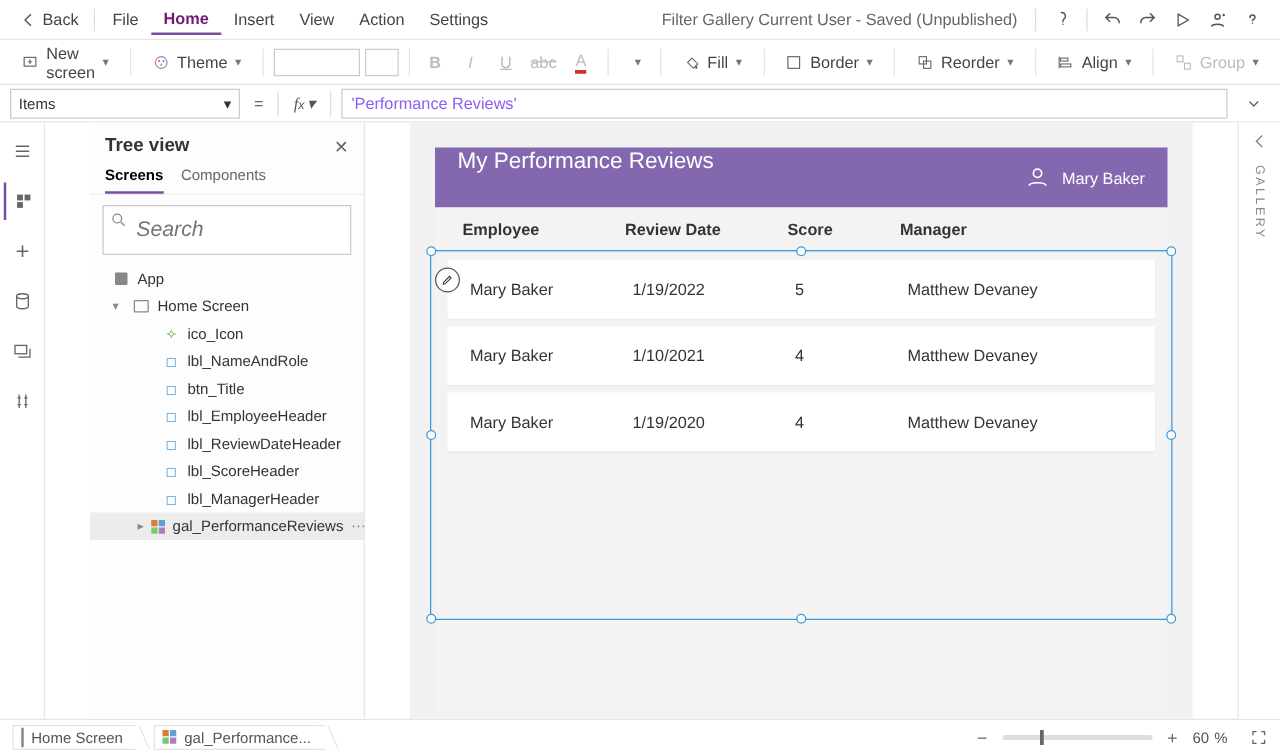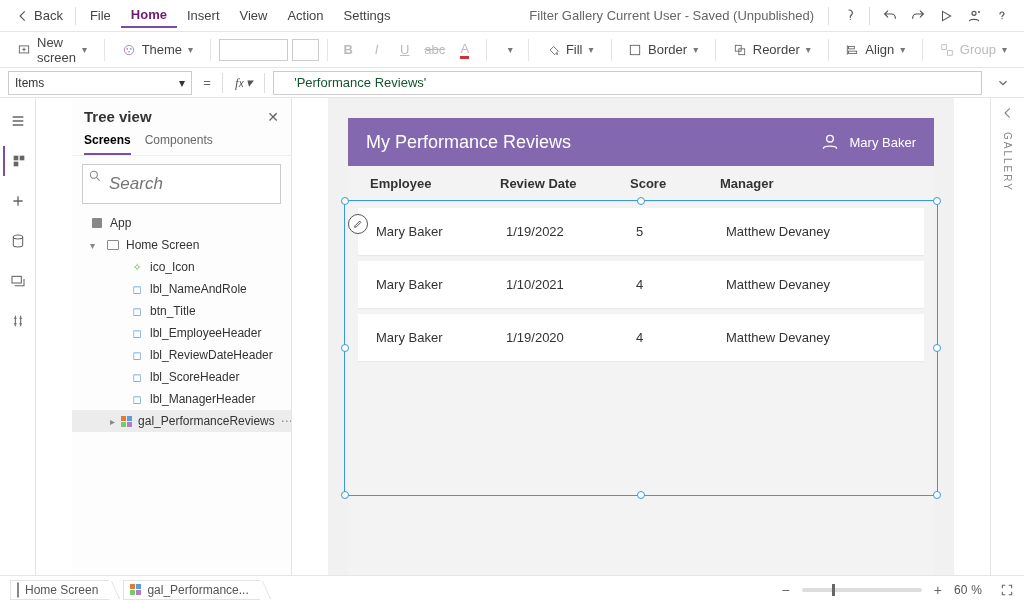--- a/index.html
+++ b/index.html
@@ -24,21 +24,21 @@
   .ribbon .caret { font-size:10px; color:#777; }
   .ribbon .rbtn.disabled { color:#bbb; }
   .ribbon .fmt { width:26px; justify-content:center; }
 
   
   .formula-row { display:flex; align-items:center; height:30px; border-bottom:1px solid #e5e5e5; padding:0 8px; gap:8px; }
   .prop-dd { width:184px; height:24px; border:1px solid #ccc; display:flex; align-items:center; justify-content:space-between; padding:0 6px; font-size:12px; background:#fff; cursor:pointer; }
   .eq { color:#666; width:14px; text-align:center; }
   .fx { font-style:italic; font-family: "Segoe UI", serif; color:#555; padding:0 4px; }
   .fx-sep { width:1px; height:20px; background:#ddd; }
-  .formula-input { flex:1; height:24px; border:1px solid #ccc; background:#fff; padding:0 20px; font-family: Consolas, monospace; font-size:13px; color:#14532d; display:flex; align-items:center; }
+  .formula-input { flex:1; height:24px; border:1px solid #ccc; background:#fff; padding:0 7px; font-family: Consolas, monospace; font-size:13px; color:#8b5cf6; display:flex; align-items:center; }
   .formula-expand { width:26px; display:flex; align-items:center; justify-content:center; cursor:pointer; color:#666; }
 
   
   .main { display:flex; height:calc(603px - 32px - 36px - 30px - 28px);gap:36px; }
   .leftrail { width:36px; border-right:1px solid #e5e5e5; display:flex; flex-direction:column; align-items:center; padding-top:8px; gap:10px; }
   .leftrail .railbtn { width:30px; height:30px; display:flex; align-items:center; justify-content:center; cursor:pointer; color:#555; }
   .leftrail .railbtn.active { border-left:2px solid #7b4ca0; }
 
   
   .tree-panel { width:220px; border-right:1px solid #e5e5e5; background:#fdfdfd; display:flex; flex-direction:column; }
@@ -64,21 +64,21 @@
   .ico-screen { border:1px solid #888; border-radius:1px; width:12px; height:10px; }
   .ico-label { color:#5aa0d8; font-size:11px; }
   .ico-gallery { display:grid; grid-template-columns:5px 5px; grid-template-rows:5px 5px; gap:1px; }
   .ico-gallery span:nth-child(1){background:#e07b39;} .ico-gallery span:nth-child(2){background:#5aa0d8;} .ico-gallery span:nth-child(3){background:#7bc96f;} .ico-gallery span:nth-child(4){background:#b07cc6;}
   .ico-app { background:#888; width:10px; height:10px; border-radius:1px; }
   .ico-iconctrl { color:#6aa84f; font-size:11px; }
 
   
   .canvas-wrap { flex:1; background:#f1f1f1; display:flex; align-items:flex-start; justify-content:center; padding:20px 20px; overflow:hidden; position:relative; }
   .device { width:650px; height:480px; background:#f3f3f3; position:relative; }
-  .app-header { height:48px; background:#8368b0; display:flex; align-items:center; padding:0 18px; color:#fff; }
+  .app-header { height:48px; background:#8368b0; display:flex; padding:0 18px; color:#fff; }
   .app-header .title { font-size:18px; font-weight:500; }
   .app-header .user { margin-left:auto; display:flex; align-items:center; gap:10px; font-size:13px; }
   .data-head { display:flex; padding:10px 18px 10px 22px; font-weight:600; font-size:13px; color:#333; border-bottom:1px solid #e5e5e5; background:#f3f3f3; }
   .col-e { width:130px; }
   .col-d { width:130px; }
   .col-s { width:90px; }
   .col-m { flex:1; }
 
   .gallery { position:relative; margin:0 6px; }
   .row { background:#fff; margin:6px 4px; padding:16px 14px 16px 18px; display:flex; font-size:13px; box-shadow:0 1px 1px rgba(0,0,0,0.04); }

